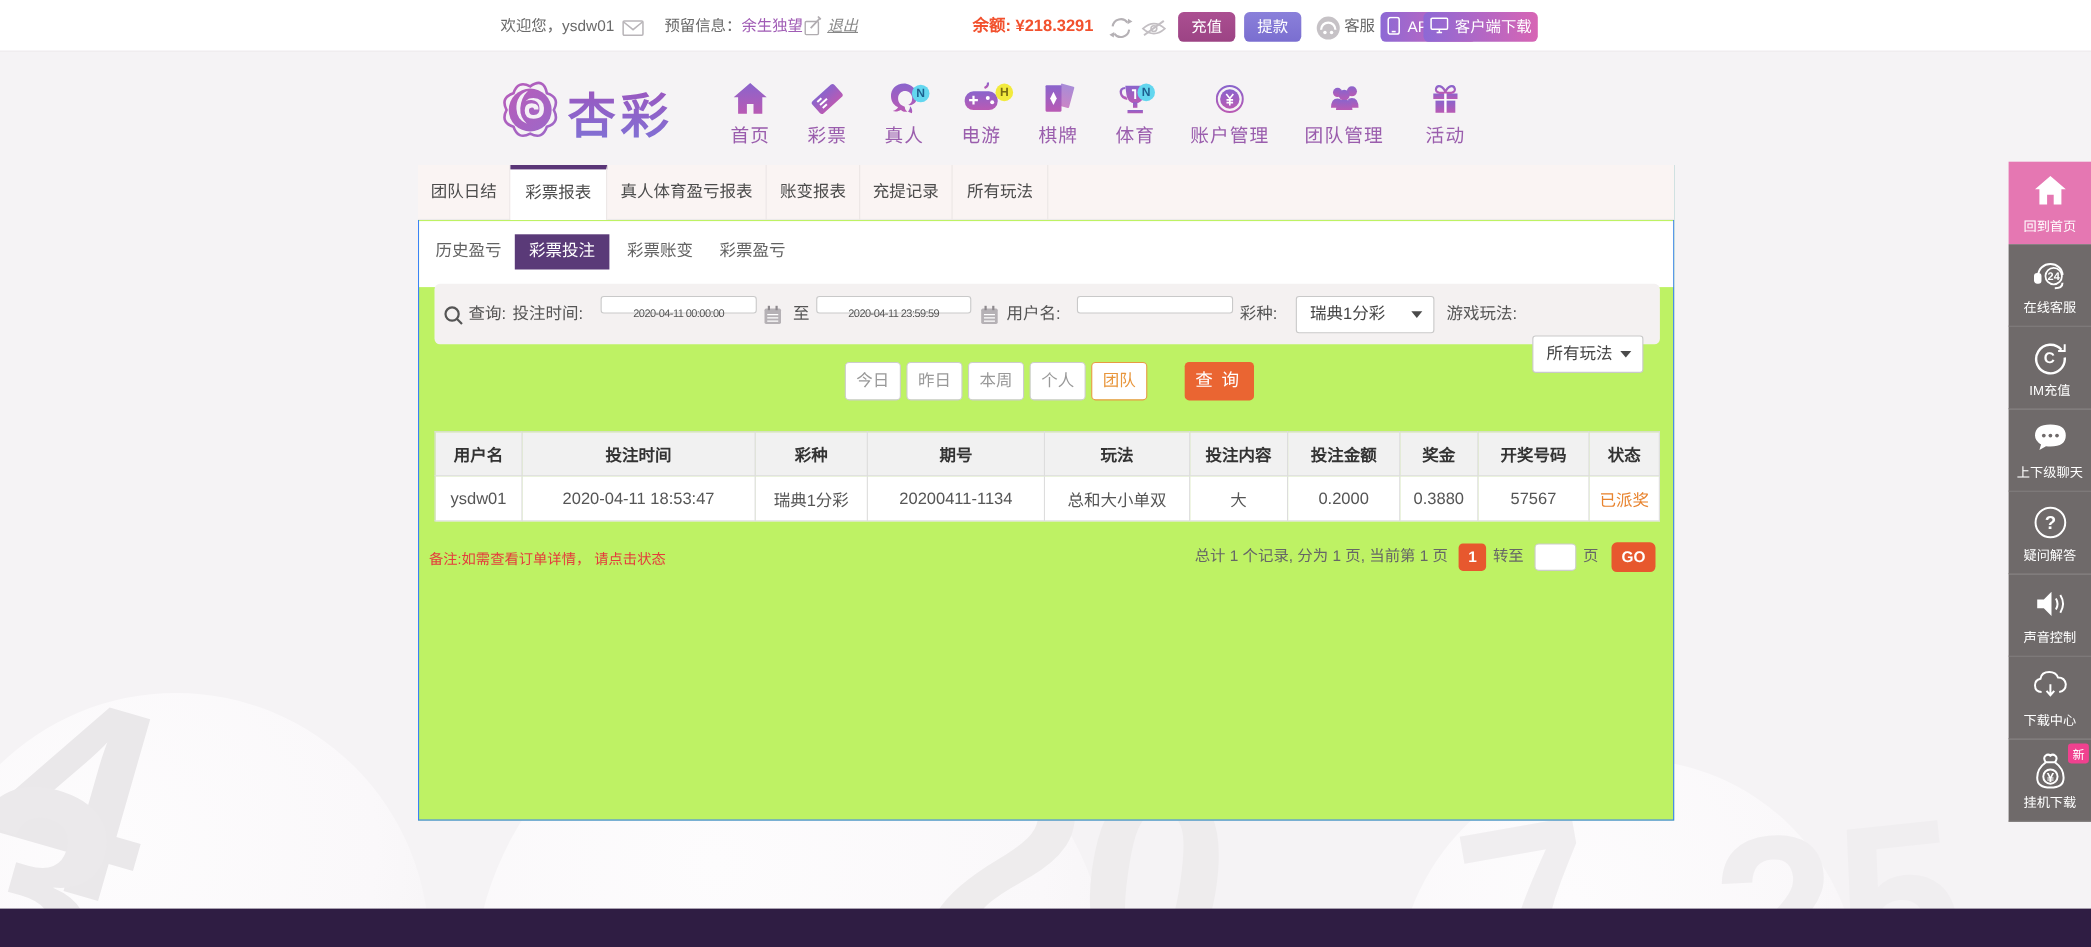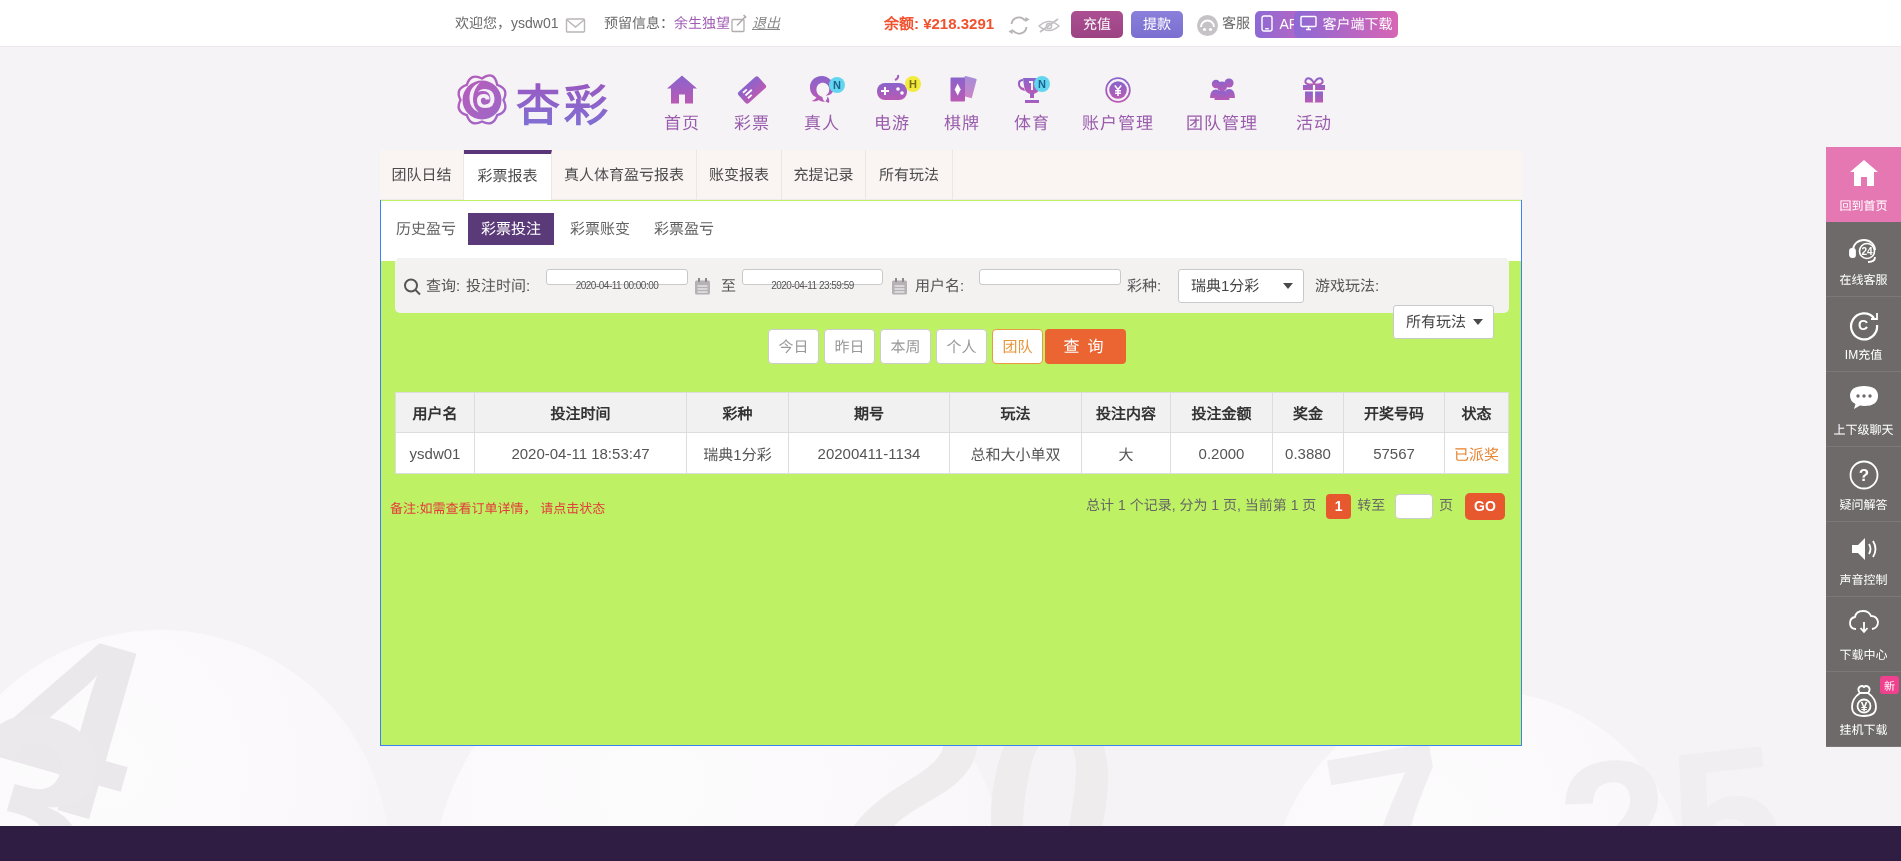--- a/index.html
+++ b/index.html
@@ -30,21 +30,21 @@
 .subtab{position:absolute;top:12px;height:32px;line-height:32px;font-size:15px;color:#636363;text-align:center;}
 .subtab.active{background:#5a3a78;color:#fff;}
 .querybar{position:absolute;top:107px;left:14px;width:1114px;height:55px;background:#f4f1f1;border-radius:5px;}
 .querybar .q{position:absolute;top:0;height:55px;line-height:55px;font-size:15px;color:#555;white-space:nowrap;}
 .inp{position:absolute;top:11px;height:16px;background:#fff;border:1px solid #c9c9c9;border-radius:3px;font-size:10px;letter-spacing:-0.5px;color:#555;line-height:32px;text-align:center;white-space:nowrap;}
 .sel{position:absolute;top:11px;height:34px;background:#fff;border:1px solid #c9c9c9;border-radius:3px;font-size:15px;color:#444;line-height:32px;padding-left:12px;}
 .sel .arr{position:absolute;right:10px;top:13px;width:0;height:0;border-left:5px solid transparent;border-right:5px solid transparent;border-top:6px solid #4a4a4a;}
 .btnrow{position:absolute;top:178px;left:0;width:100%;height:35px;}
 .gbtn{position:absolute;top:0;width:51px;height:35px;line-height:33px;text-align:center;border:1px solid #ccc;border-radius:4px;background:#fff;color:#999;font-size:15px;}
 .gbtn.team{border-color:#e89a42;color:#e8963c;}
-.qbtn{position:absolute;top:0;left:664px;width:81px;height:35px;line-height:35px;text-align:center;border-radius:4px;background:#ea6532;color:#fff;font-size:16px;letter-spacing:8px;padding-left:4px;}
+.qbtn{position:absolute;top:0;left:696px;width:63px;height:35px;line-height:35px;text-align:center;border-radius:4px;background:#ea6532;color:#fff;font-size:16px;letter-spacing:8px;padding-left:4px;}
 
 .tbl{position:absolute;top:241px;left:14px;width:1114px;border-collapse:collapse;}
 .tbl th{background:#f1f1f1;border:1px solid #ddd;height:40px;font-size:15px;color:#333;font-weight:bold;}
 .tbl td{background:#fff;border:1px solid #ddd;height:41px;font-size:15px;color:#555;text-align:center;}
 .footrow{position:absolute;top:340px;left:14px;width:1114px;height:28px;}
 .remark{position:absolute;left:-5px;top:7px;font-size:13px;color:#e43c3c;}
 .pager{position:absolute;right:0;top:0;height:28px;line-height:28px;font-size:14px;color:#666;white-space:nowrap;}
 
 .sidebar{position:absolute;right:0;top:147px;width:75px;z-index:10;}
 .sideitem{width:75px;height:75px;background:#6f6a6a;border-bottom:1px solid #7d7878;color:#fff;text-align:center;position:relative;}

